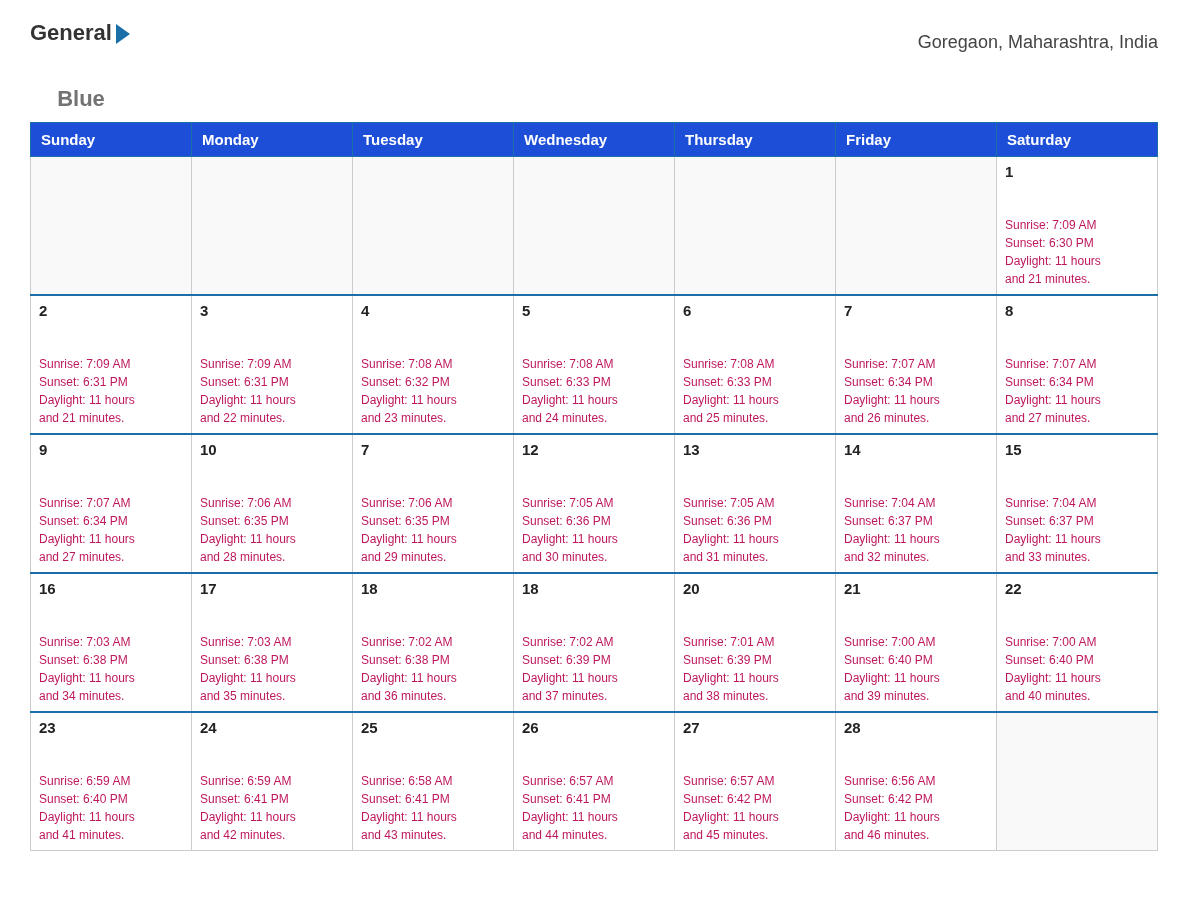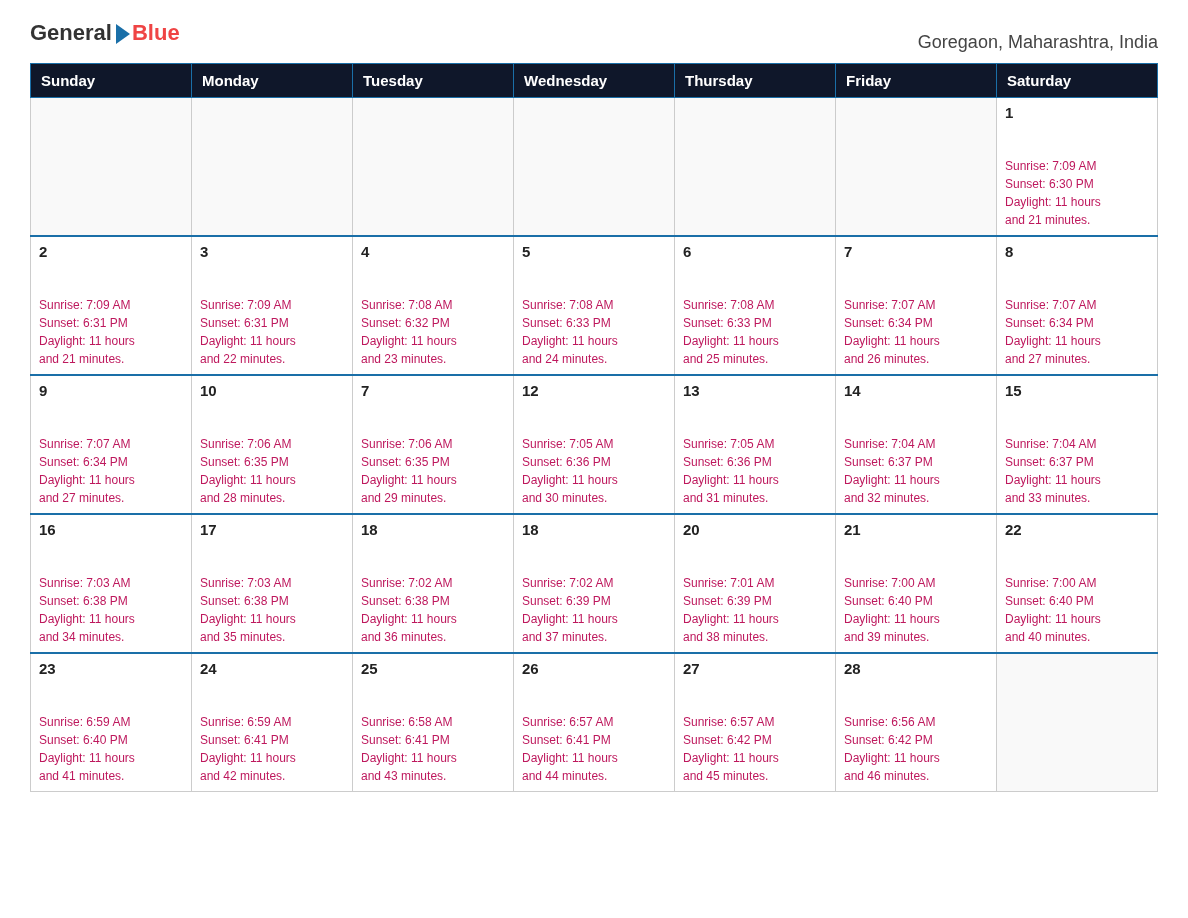--- a/index.html
+++ b/index.html
@@ -11,22 +11,23 @@
       min-height: 918px;
     }
     .header {
       display: flex;
       align-items: flex-start;
       justify-content: space-between;
       margin-bottom: 10px;
     }
     .logo {
       display: flex;
-      flex-direction: row;
+      flex-direction: column;
       align-items: center;
+      gap: 40px;
     }
     .logo-top {
       display: flex;
       align-items: center;
     }
     .logo-general {
       font-size: 22px;
       font-weight: bold;
       color: #333;
     }
@@ -35,21 +36,21 @@
       height: 0;
       border-left: 14px solid #1a6fa8;
       border-top: 10px solid transparent;
       border-bottom: 10px solid transparent;
       margin-left: 4px;
       margin-top: 2px;
     }
     .logo-blue {
       font-size: 22px;
       font-weight: bold;
-      color: #ef4444;
+      color: #737373;
       margin-left: 2px;
     }
     .title-block {
       text-align: right;
     }
     .calendar-title {
       font-size: 42px;
       font-weight: normal;
       color: #222;
     }
@@ -57,21 +58,21 @@
       font-size: 18px;
       color: #444;
       margin-top: 12px;
     }
     .calendar {
       width: 100%;
       border-collapse: collapse;
       margin-top: 8px;
     }
     .calendar thead tr th {
-      background-color: #0f172a;
+      background-color: #1d4ed8;
       color: #fff;
       font-size: 15px;
       font-weight: bold;
       padding: 8px 10px;
       text-align: left;
       border: 1px solid #1a6fa8;
     }
     .calendar tbody tr td {
       vertical-align: top;
       border: 1px solid #ccc;

